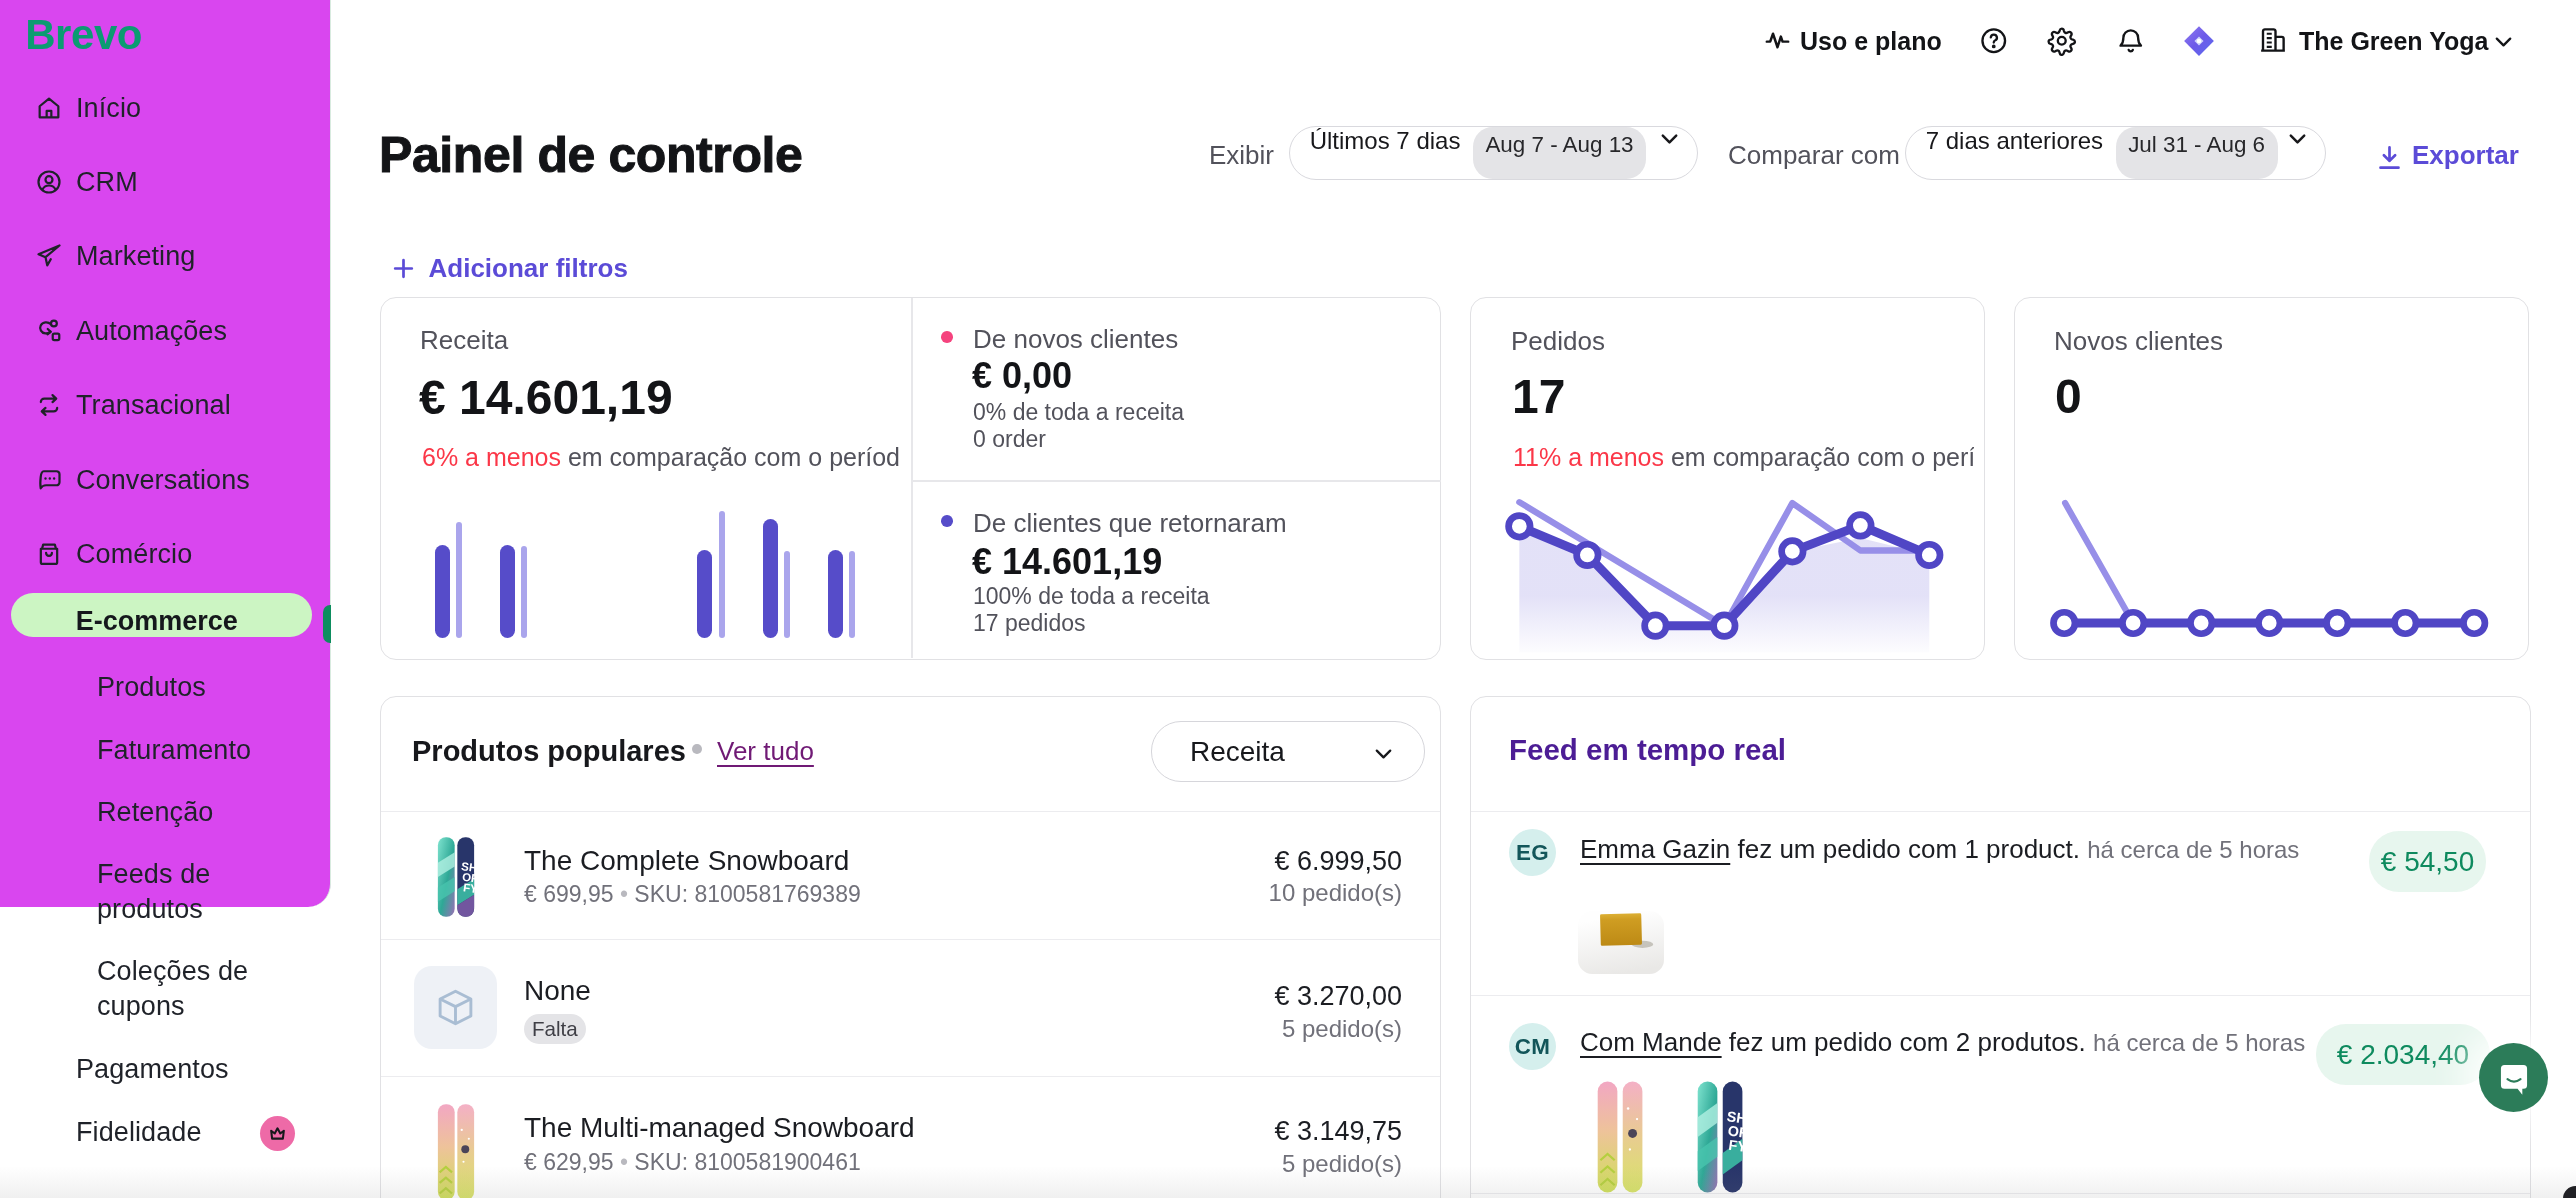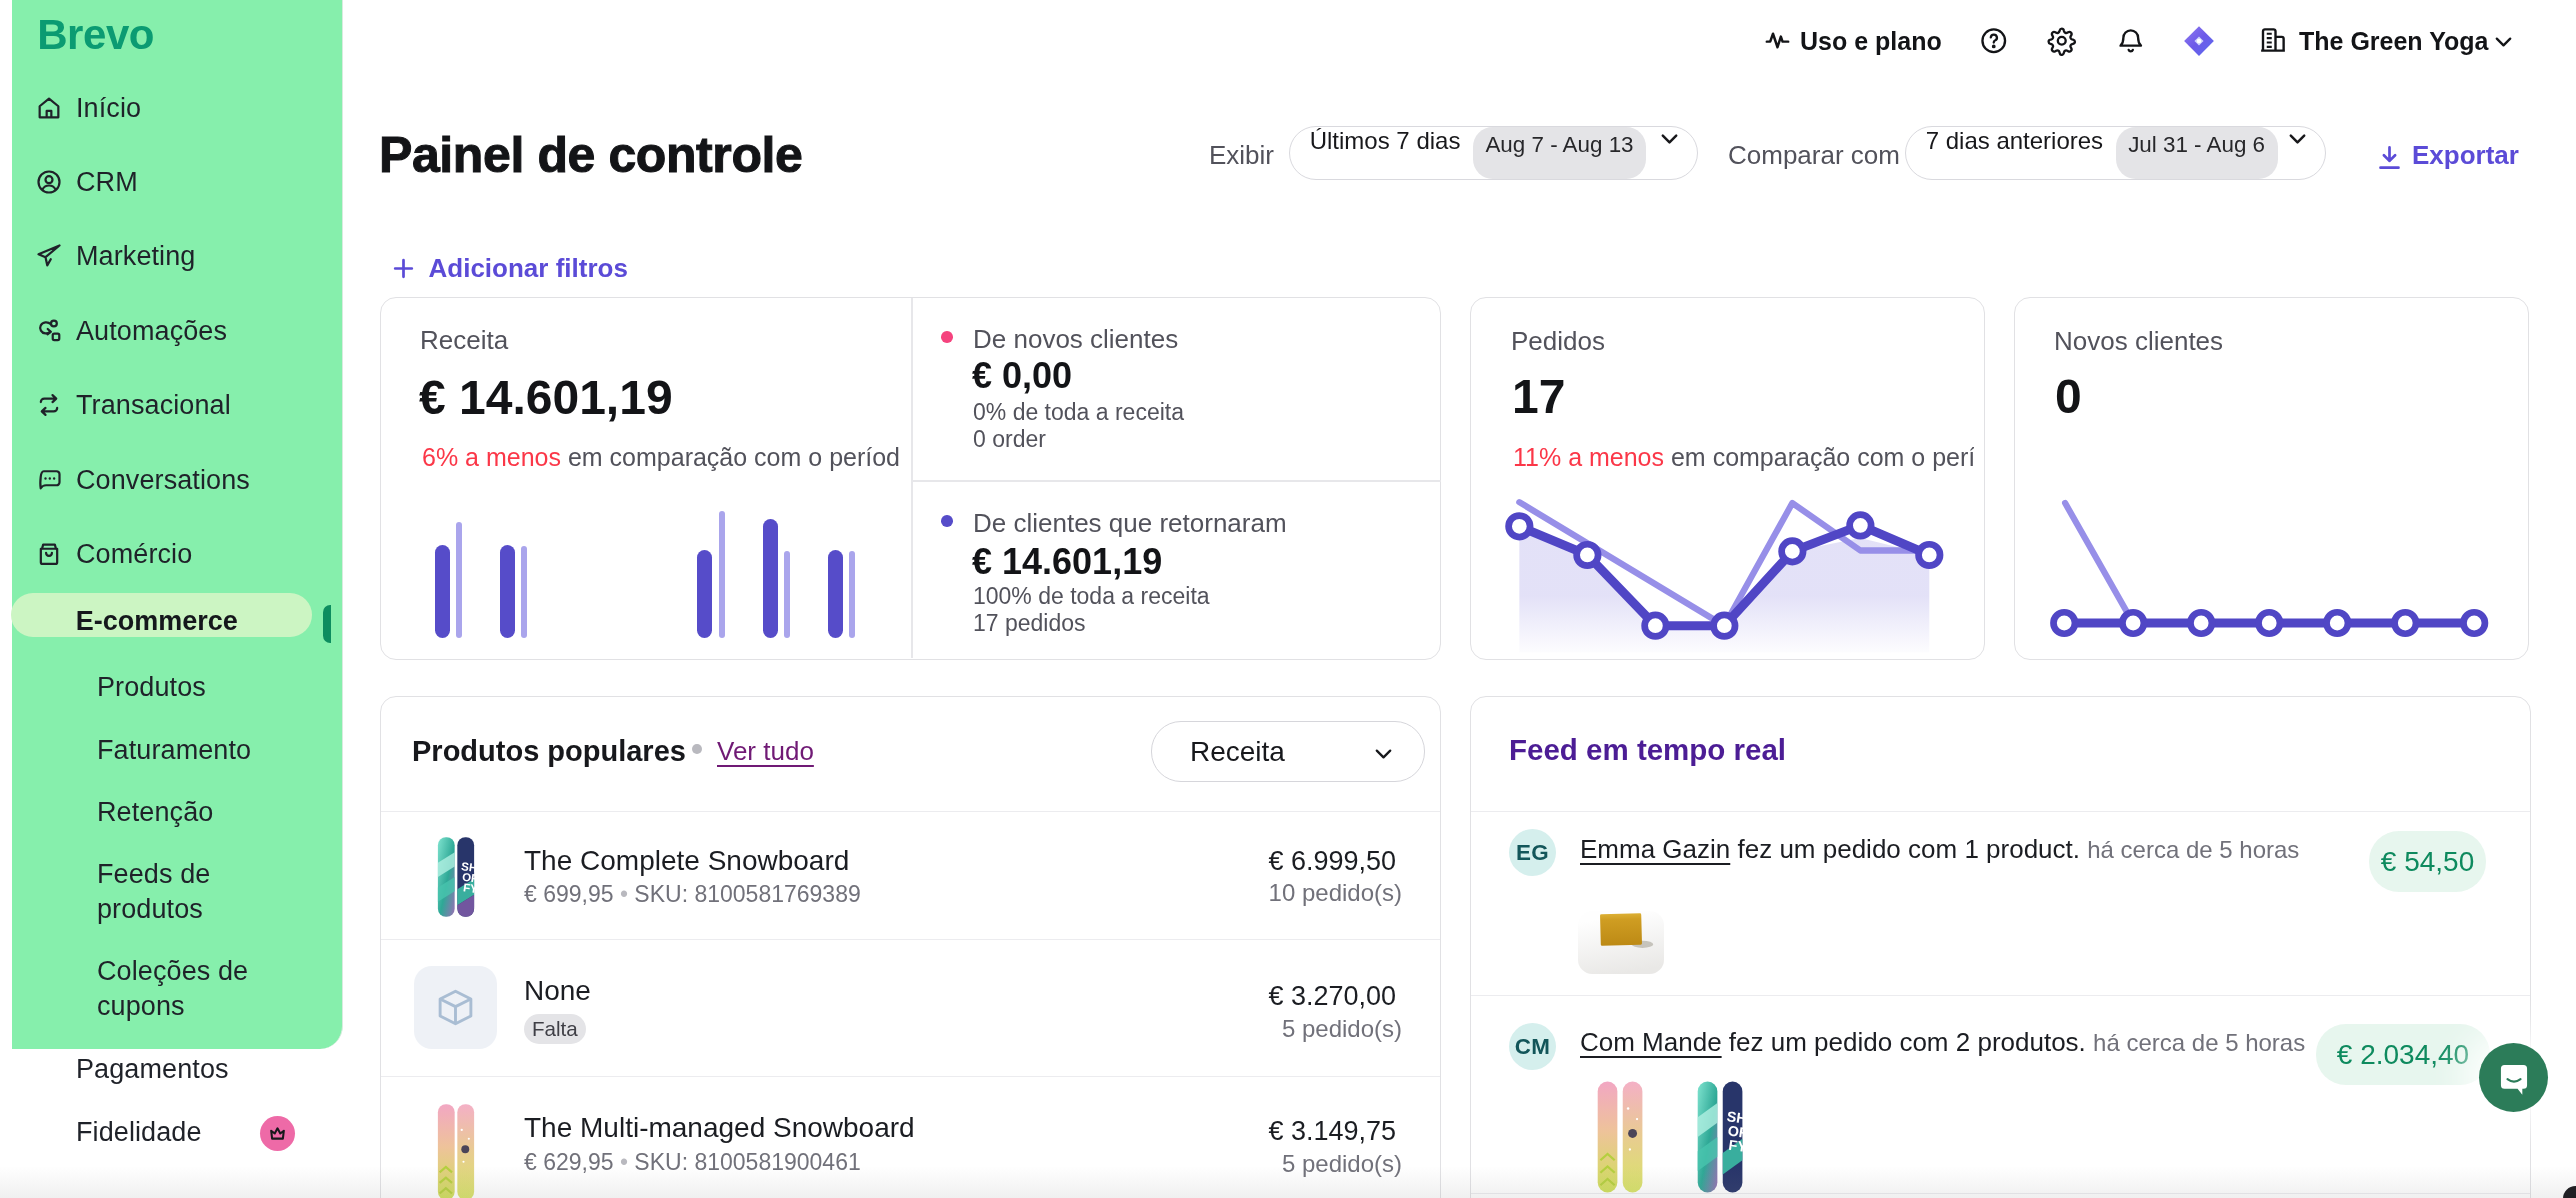--- a/index.html
+++ b/index.html
@@ -1,22 +1,22 @@
 <!DOCTYPE html>
 <html style="font-size:14.3px"><head>
 <meta charset="utf-8">
 <style>
 * { margin:0; padding:0; box-sizing:border-box; }
 html,body { width:2576px; height:1199px; overflow:hidden; background:#fff;
   font-family:"Liberation Sans", sans-serif; color:#18181b; }
 .abs { position:absolute; }
 
 
-#sidebar { position:absolute; left:12px; top:0; width:331px; height:1049px;
-  background:#86efac; border-right:1.8px solid #d8ebdf; border-radius:0 0 23px 0; }
+#sidebar { position:absolute; left:0; top:0; width:331px; height:907px;
+  background:#d946ef; border-right:1.8px solid #d8ebdf; border-radius:0 0 23px 0; }
 #logo { position:absolute; left:27px; top:14.3px; }
 .navitem { position:absolute; left:0; width:331px; height:36px; display:flex; align-items:center; }
 .navitem .nicon { position:absolute; left:34px; width:29px; height:29px; display:flex; align-items:center; justify-content:center; }
 .navitem .nlabel { position:absolute; left:76px; font-size:27px; color:#1f2229; letter-spacing:0.1px; }
 .sub .nlabel { left:97px; }
 #ecom-pill { position:absolute; left:10.7px; top:593px; width:301px; height:44px; background:#ccf5c3; border-radius:27px; }
 #ecom-pill span { position:absolute; left:65px; top:12.5px; font-size:27px; font-weight:bold; color:#15171c; }
 #ecom-ind { position:absolute; left:323px; top:605px; width:8px; height:38px; background:#0d8d5f; border-radius:7.2px 0 0 7.2px; }
 #crown-badge { position:absolute; left:260px; top:1116px; width:35px; height:35px; border-radius:50%; background:#ee6aa7; display:flex; align-items:center; justify-content:center; }
 
@@ -56,21 +56,21 @@
 
 
 .bar { position:absolute; border-radius:8px; bottom:0; }
 .bar.d { width:15px; background:#564cc9; }
 .bar.l { width:6.3px; background:#aaa5ec; border-radius:3.6px; }
 
 
 .prow { position:absolute; left:0; width:100%; border-top:1.8px solid #ececef; }
 .ptitle { font-size:28px; color:#1b1d22; }
 .psub { font-size:23px; color:#71717a; }
-.pprice { position:absolute; right:44px; text-align:center; font-size:27px; color:#1b1d22; }
+.pprice { position:absolute; right:38px; text-align:center; font-size:27px; color:#1b1d22; }
 .pcount { position:absolute; right:38px; text-align:right; font-size:24px; color:#71717a; }
 
 
 .avatar { position:absolute; width:47px; height:47px; border-radius:50%; background:#d5efed; color:#13565a;
   font-size:22.4px; font-weight:bold; display:flex; align-items:center; justify-content:center; letter-spacing:0.4px;}
 .feedtext { position:absolute; left:109px; font-size:26px; color:#1b1d22; white-space:nowrap; }
 .feedtext .t { color:#71717a; font-size:24px; }
 .greenpill { position:absolute; background:#e7f6ee; color:#0e8a5e; font-size:28px; border-radius:30px;
   display:flex; align-items:center; justify-content:center; }
 .thumb { position:absolute; border-radius:14.3px; overflow:hidden; }

